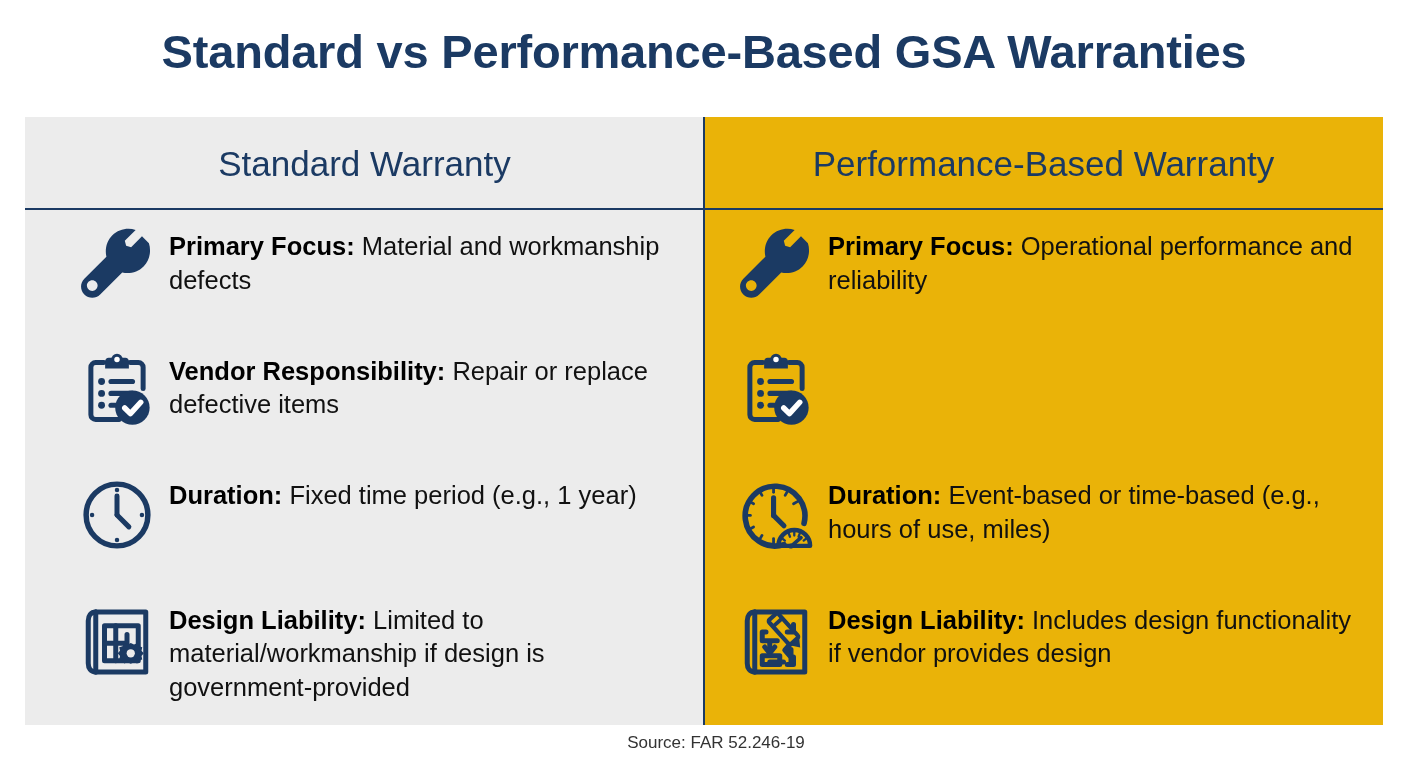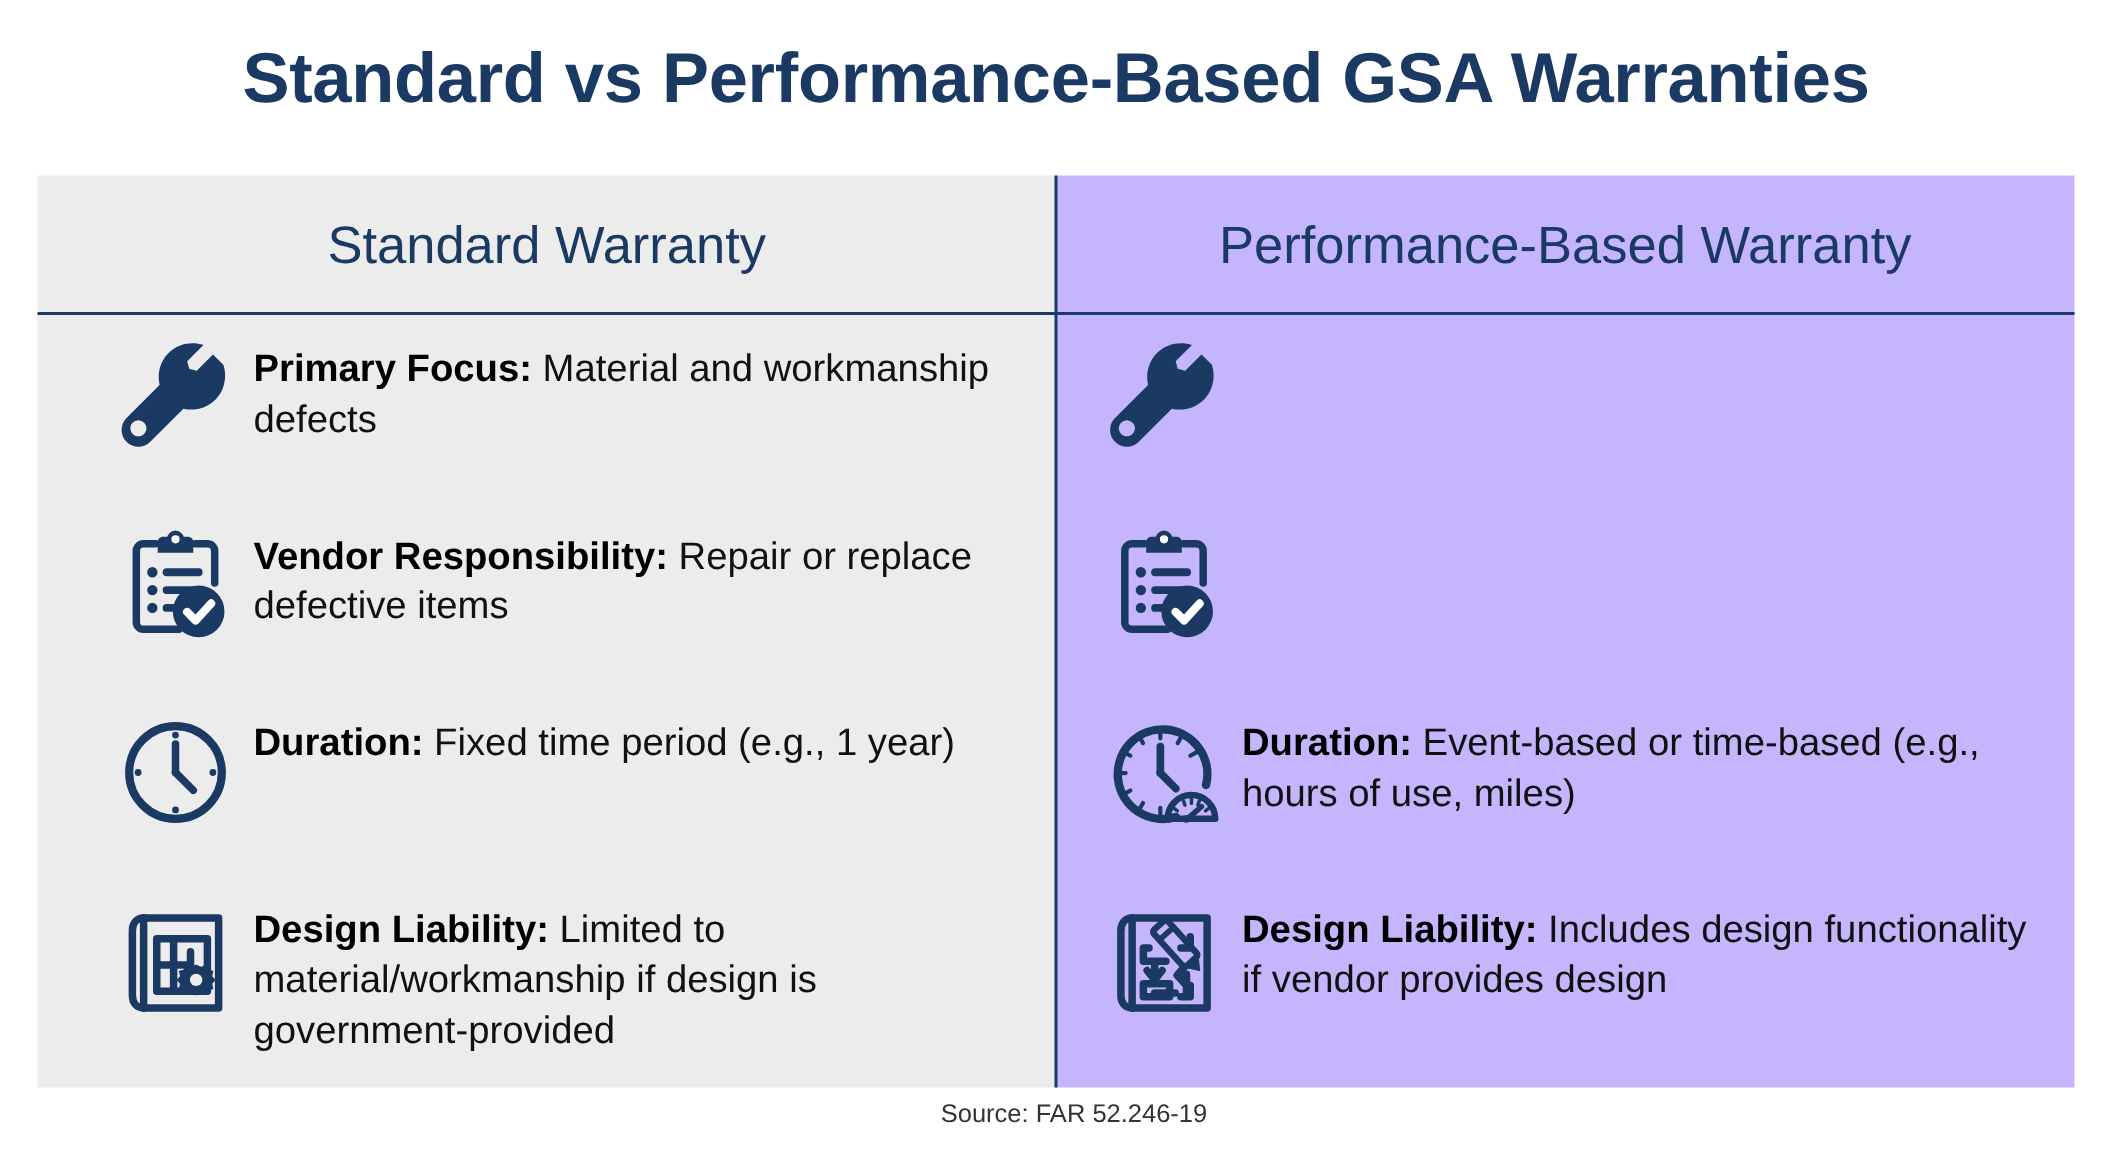--- a/index.html
+++ b/index.html
@@ -44,21 +44,21 @@
   }
 
   .column {
     position: relative;
     width: 50%;
     display: flex;
     flex-direction: column;
   }
 
   .column-standard { background: #ececec; }
-  .column-performance { background: #c4b5fd; }
+  .column-performance { background: #eab308; }
 
   
   .column-performance::before {
     content: "";
     position: absolute;
     left: -1px;
     top: 0;
     width: 2px;
     height: 608px;
     background: #1b3a63;
@@ -258,20 +258,23 @@
         <div class="row">
           <div class="row-icon">
             <svg width="78" height="78" viewBox="0 0 64 64" aria-hidden="true">
               <path d="M52.5 6.8 L43.6 15.7 L39.5 14.6 L38.4 10.5 L47.3 1.6
                        C40.8 -0.5 33.2 1.0 28.2 6.0 C23.5 10.7 21.9 17.4 23.3 23.5
                        L5.2 41.6 C1.6 45.2 1.6 51.0 5.2 54.6 C8.8 58.2 14.6 58.2 18.2 54.6
                        L36.3 36.5 C42.4 37.9 49.1 36.3 53.8 31.6 C58.8 26.6 60.3 19.0 58.2 12.5 Z
                        M11.7 51.6 C9.3 51.6 7.3 49.6 7.3 47.2 C7.3 44.8 9.3 42.8 11.7 42.8
                        C14.1 42.8 16.1 44.8 16.1 47.2 C16.1 49.6 14.1 51.6 11.7 51.6 Z" fill="#1b3a63"></path>
             </svg>
+          </div>
+          <div class="row-text">
+            <span class="lead">Primary Focus:</span><span> Operational performance and reliability</span>
           </div>
         </div>
 
         <div class="row">
           <div class="row-icon">
             <svg width="76" height="76" viewBox="0 0 64 64" aria-hidden="true">
               <g fill="none" stroke="#1b3a63" stroke-width="4.2" stroke-linecap="round" stroke-linejoin="round">
                 <path d="M21 8 H14 C11.8 8 10 9.8 10 12 V52 C10 54.2 11.8 56 14 56 H34"></path>
                 <path d="M43 8 H50 C52.2 8 54 9.8 54 12 V30"></path>
               </g>

